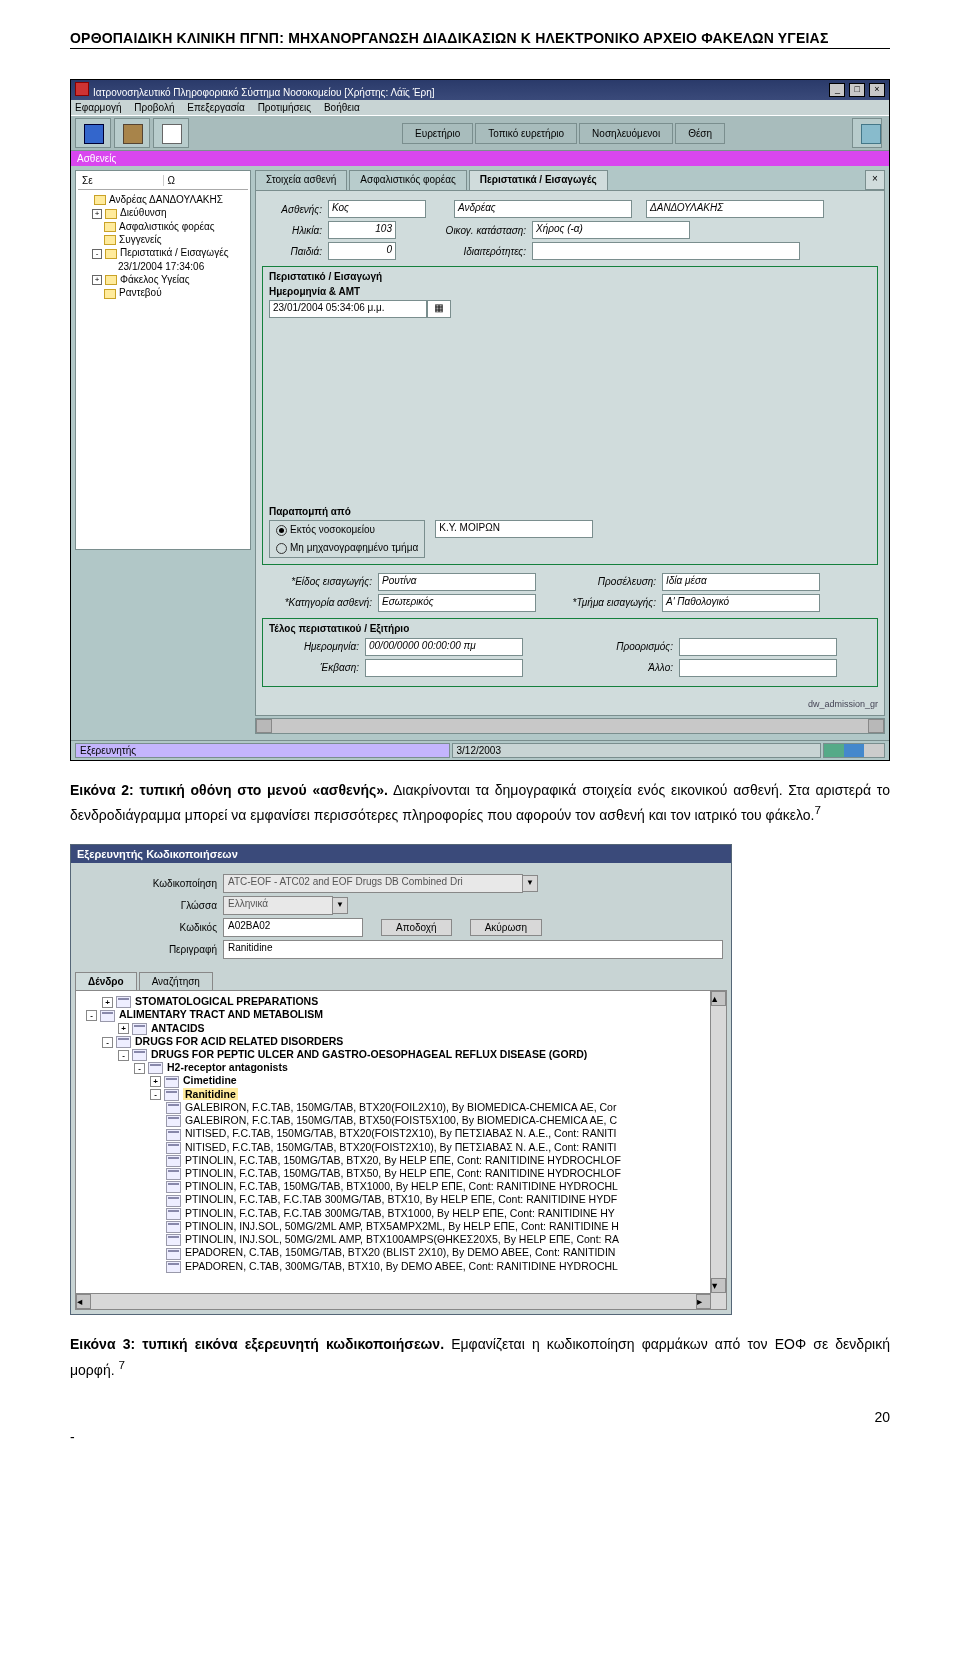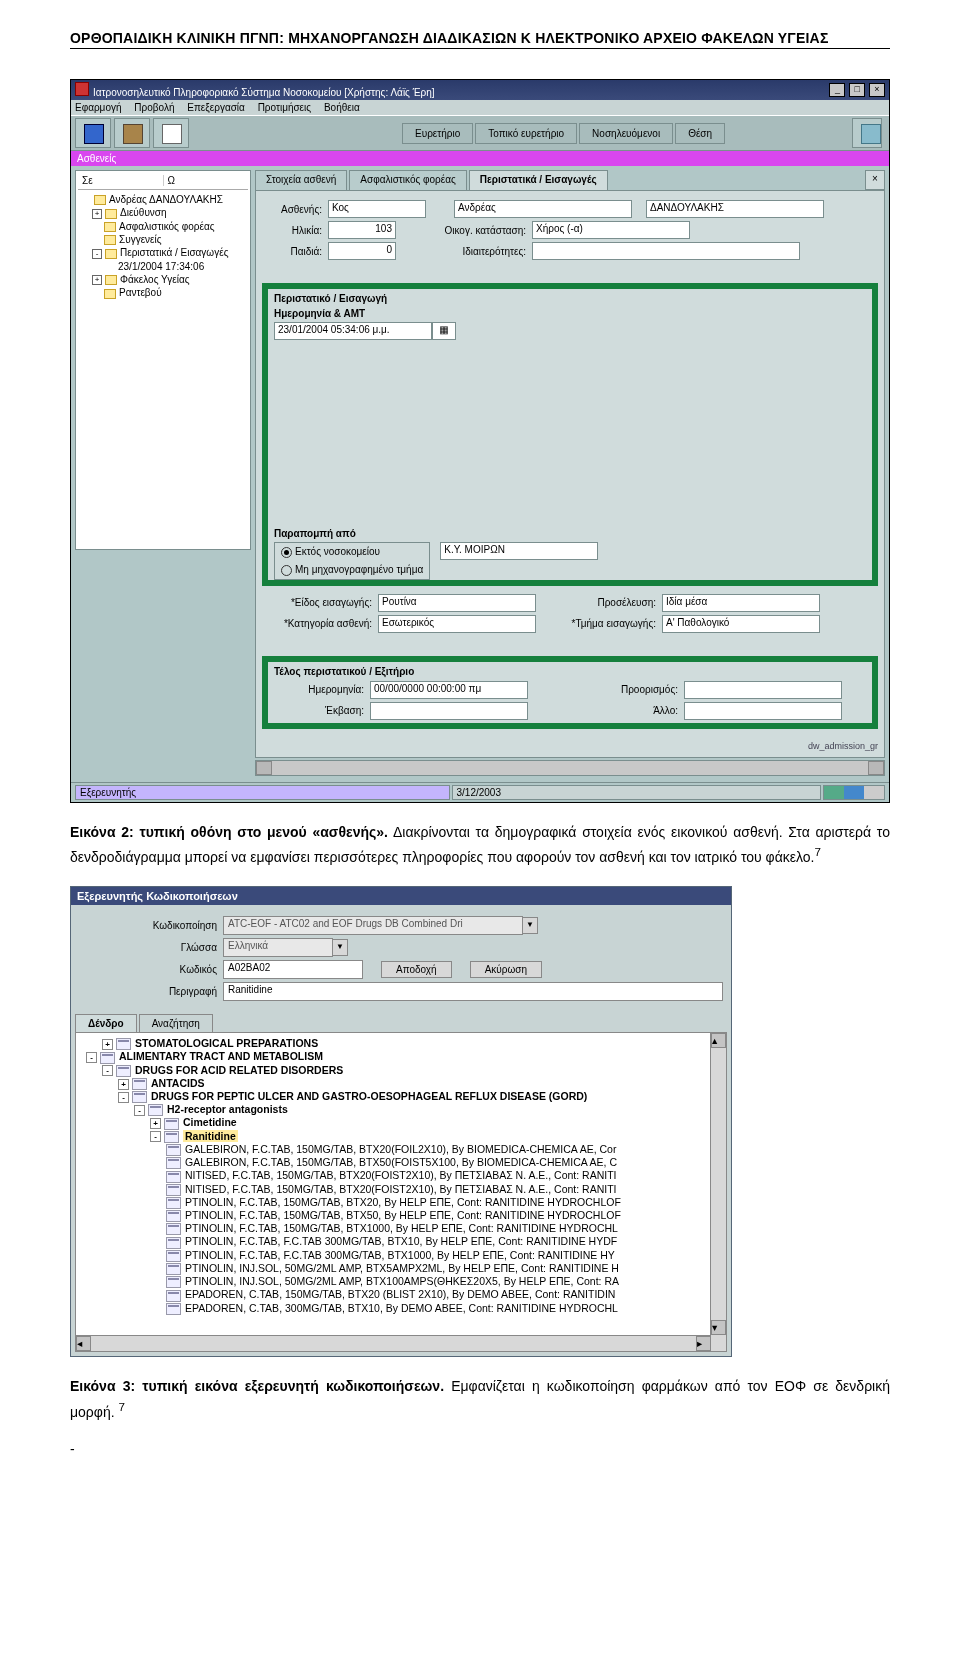--- a/index.html
+++ b/index.html
@@ -88,28 +88,28 @@
     background:#b8cccc;border:1px solid #7a8e8e;padding:3px 10px;font-size:10px;margin-right:2px;
     border-bottom:none;
   }
   .tab.active{background:#d0dcdc;font-weight:bold;}
   .tab-x{
     margin-left:auto;width:18px;height:18px;background:#d0dcdc;border:1px solid #7a8e8e;text-align:center;line-height:16px;
   }
   .form-body{
     background:#d0dcdc;border:1px solid #7a8e8e;padding:6px;font-size:10px;min-height:340px;
   }
-  .frow{display:flex;align-items:center;margin:3px 0;}
+  .frow{display:flex;align-items:center;margin:3px 0;font-style:italic;}
   .flab{min-width:60px;text-align:right;padding-right:6px;}
   .flab2{min-width:110px;text-align:right;padding-right:6px;}
   .finput{
     background:#fff;border:1px solid #7a8e8e;height:14px;padding:1px 3px;font-size:10px;
   }
   .group{
-    border:6px solid #15803d;padding:4px 6px 0 6px;margin-top:23px;background:#c8d4d4;position:relative;
+    border:1px solid #15803d;padding:4px 6px 6px 6px;margin-top:6px;background:#c8d4d4;position:relative;
   }
   .group.inner{background:#d0dcdc;}
   .gtitle{font-weight:bold;font-size:10px;margin-bottom:4px;}
   .radio{display:inline-block;width:9px;height:9px;border:1px solid #333;border-radius:50%;margin-right:3px;vertical-align:middle;position:relative;}
   .radio.sel::after{content:"";position:absolute;left:2px;top:2px;width:5px;height:5px;background:#000;border-radius:50%;}
   .statusbar{
     display:flex;background:#b1c7c7;padding:2px 4px;font-size:10px;border-top:1px solid #7a8e8e;
   }
   .hscroll{
     height:14px;background:#c8c8c8;border:1px solid #7a8e8e;margin:2px 0;position:relative;
@@ -357,22 +357,22 @@
         </div>
       </div>
       <div class="tabs2">
         <span class="tab2 active">Δένδρο</span>
         <span class="tab2">Αναζήτηση</span>
       </div>
       <div class="tree2">
         <div style="padding-right:16px;padding-bottom:16px;" id="tree2">
             <div class="t2row t2-1"><span class="t2box">+</span><span class="t2card"></span><span>STOMATOLOGICAL PREPARATIONS</span></div>
             <div class="t2row t2-0"><span class="t2box">-</span><span class="t2card"></span><span>ALIMENTARY TRACT AND METABOLISM</span></div>
+            <div class="t2row t2-2"><span class="t2box">+</span><span class="t2card"></span><span>ANTACIDS</span></div>
             <div class="t2row t2-1"><span class="t2box">-</span><span class="t2card"></span><span>DRUGS FOR ACID RELATED DISORDERS</span></div>
-            <div class="t2row t2-2"><span class="t2box">+</span><span class="t2card"></span><span>ANTACIDS</span></div>
             <div class="t2row t2-2"><span class="t2box">-</span><span class="t2card"></span><span>DRUGS FOR PEPTIC ULCER AND GASTRO-OESOPHAGEAL REFLUX DISEASE (GORD)</span></div>
             <div class="t2row t2-3"><span class="t2box">-</span><span class="t2card"></span><span>H2-receptor antagonists</span></div>
             <div class="t2row t2-4"><span class="t2box">+</span><span class="t2card"></span><span>Cimetidine</span></div>
             <div class="t2row t2-4"><span class="t2box">-</span><span class="t2card"></span><span class="t2row hl">Ranitidine</span></div>
             <div class="t2row t2-5 t2-leaf"><span class="t2card"></span><span>GALEBIRON, F.C.TAB, 150MG/TAB, BTX20(FOIL2X10), By BIOMEDICA-CHEMICA AE, Cor</span></div>
             <div class="t2row t2-5 t2-leaf"><span class="t2card"></span><span>GALEBIRON, F.C.TAB, 150MG/TAB, BTX50(FOIST5X100, By BIOMEDICA-CHEMICA AE, C</span></div>
             <div class="t2row t2-5 t2-leaf"><span class="t2card"></span><span>NITISED, F.C.TAB, 150MG/TAB, BTX20(FOIST2X10), By ΠΕΤΣΙΑΒΑΣ Ν. Α.Ε., Cont: RANITI</span></div>
             <div class="t2row t2-5 t2-leaf"><span class="t2card"></span><span>NITISED, F.C.TAB, 150MG/TAB, BTX20(FOIST2X10), By ΠΕΤΣΙΑΒΑΣ Ν. Α.Ε., Cont: RANITI</span></div>
             <div class="t2row t2-5 t2-leaf"><span class="t2card"></span><span>PTINOLIN, F.C.TAB, 150MG/TAB, BTX20, By HELP ΕΠΕ, Cont: RANITIDINE HYDROCHLOF</span></div>
             <div class="t2row t2-5 t2-leaf"><span class="t2card"></span><span>PTINOLIN, F.C.TAB, 150MG/TAB, BTX50, By HELP ΕΠΕ, Cont: RANITIDINE HYDROCHLOF</span></div>
@@ -393,14 +393,15 @@
             <div class="hb h2">▸</div>
           </div>
       </div>
     </div>
   </div>
 
   <p class="body-text">
     <span class="bold">Εικόνα 3: τυπική εικόνα εξερευνητή κωδικοποιήσεων.</span><span> Εμφανίζεται η κωδικοποίηση φαρμάκων από τον ΕΟΦ σε δενδρική μορφή. </span><sup>7</sup>
   </p>
 
+  <div class="pagenum">20</div>
   <div class="dash">-</div>
 </div>
 
 </body></html>

